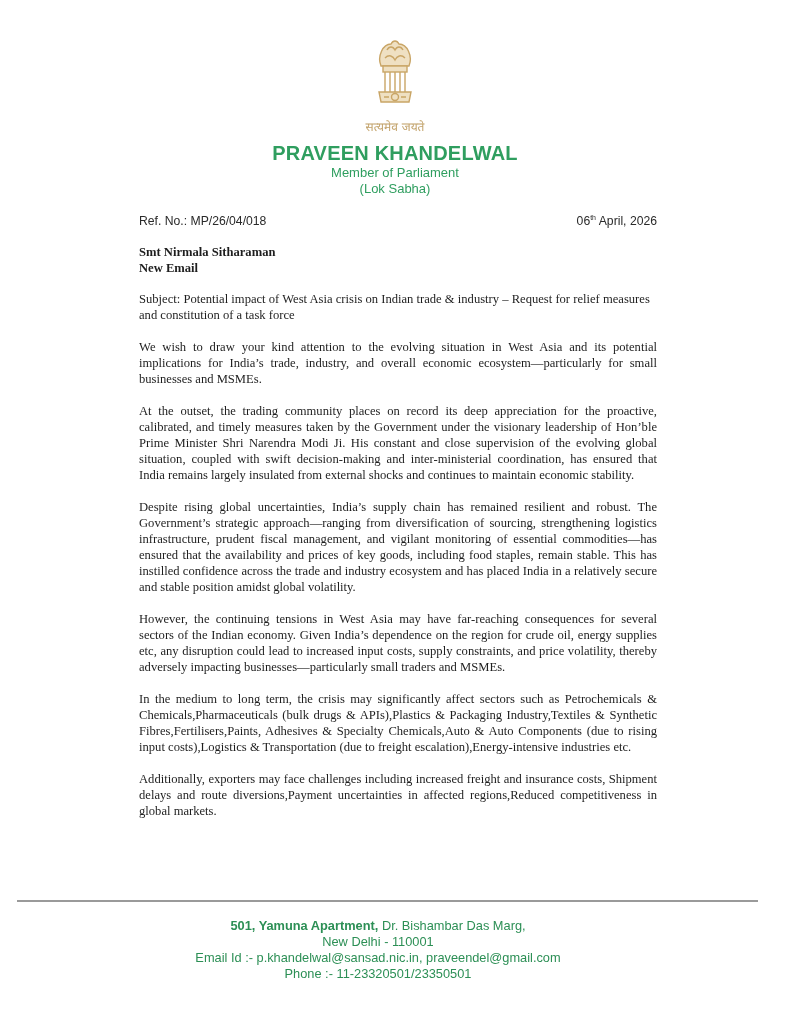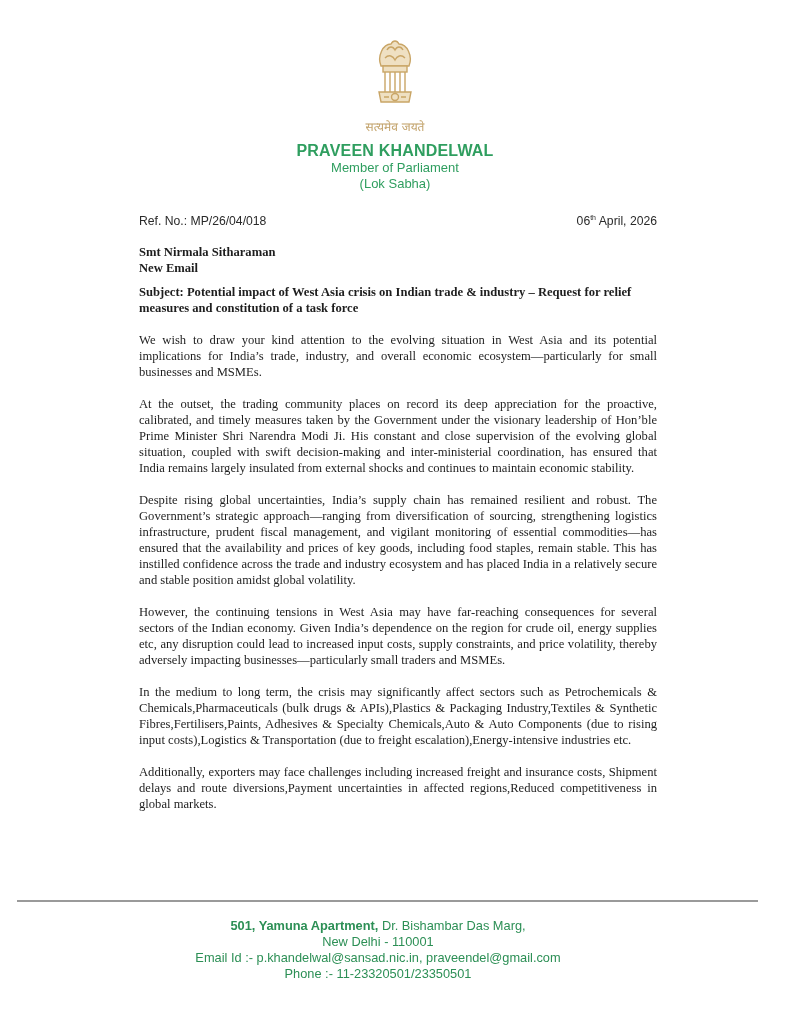--- a/index.html
+++ b/index.html
@@ -1,28 +1,28 @@
 <!DOCTYPE html>
 <html><head>
 <meta charset="utf-8">
 <style>
   html, body { margin: 0; padding: 0; background: #ffffff; }
   body { width: 790px; height: 1024px; position: relative; overflow: hidden; font-family: "Liberation Serif", "DejaVu Serif", serif; color: #1e1e1e; }
   .letterhead { position: absolute; top: 36px; left: 0; width: 790px; text-align: center; }
   .emblem { width: 56px; height: 84px; margin: 0 auto; display: block; }
   .emblem-motto { font-size: 12px; color: #c2a26a; margin-top: -2px; font-family: "DejaVu Sans", sans-serif; }
-  .lh-name { font-family: "Liberation Sans", sans-serif; font-weight: bold; font-size: 16px; color: #2f9e5f; letter-spacing: 0.2px; margin-top: 7px; }
+  .lh-name { font-family: "Liberation Sans", sans-serif; font-weight: bold; font-size: 20px; color: #2f9e5f; letter-spacing: 0.2px; margin-top: 7px; }
   .lh-line { font-family: "Liberation Sans", sans-serif; font-size: 13px; color: #2f9e5f; line-height: 16px; }
   .lh-line.small { font-size: 11px; }
   .refrow { position: absolute; top: 214px; left: 139px; width: 518px; display: flex; justify-content: space-between; font-family: "Liberation Sans", sans-serif; font-size: 12.2px; color: #2a2a2a; gap: 9px; }
   .refrow sup { font-size: 7px; }
   .content { position: absolute; left: 139px; top: 244px; width: 518px; font-size: 12.6px; line-height: 16px; }
   .addr { font-weight: bold; }
   .salutation { font-weight: bold; margin-top: 17px; }
-  .subject { font-weight: bold; margin-top: 8px; }
+  .subject { font-weight: normal; margin-top: 15px; }
   .para { margin-top: 16px; text-align: justify; }
   .footer-rule { position: absolute; left: 17px; top: 900px; width: 741px; height: 2px; background: #9a9a9a; }
   .footer { position: absolute; top: 918px; left: 0; width: 756px; text-align: center; font-family: "Liberation Sans", sans-serif; color: #2c8f55; font-size: 12.8px; line-height: 16px; }
   .footer b { font-weight: bold; }
 </style>
 </head>
 <body>
 
 <div class="letterhead">
   <svg class="emblem" viewBox="0 0 56 84">

